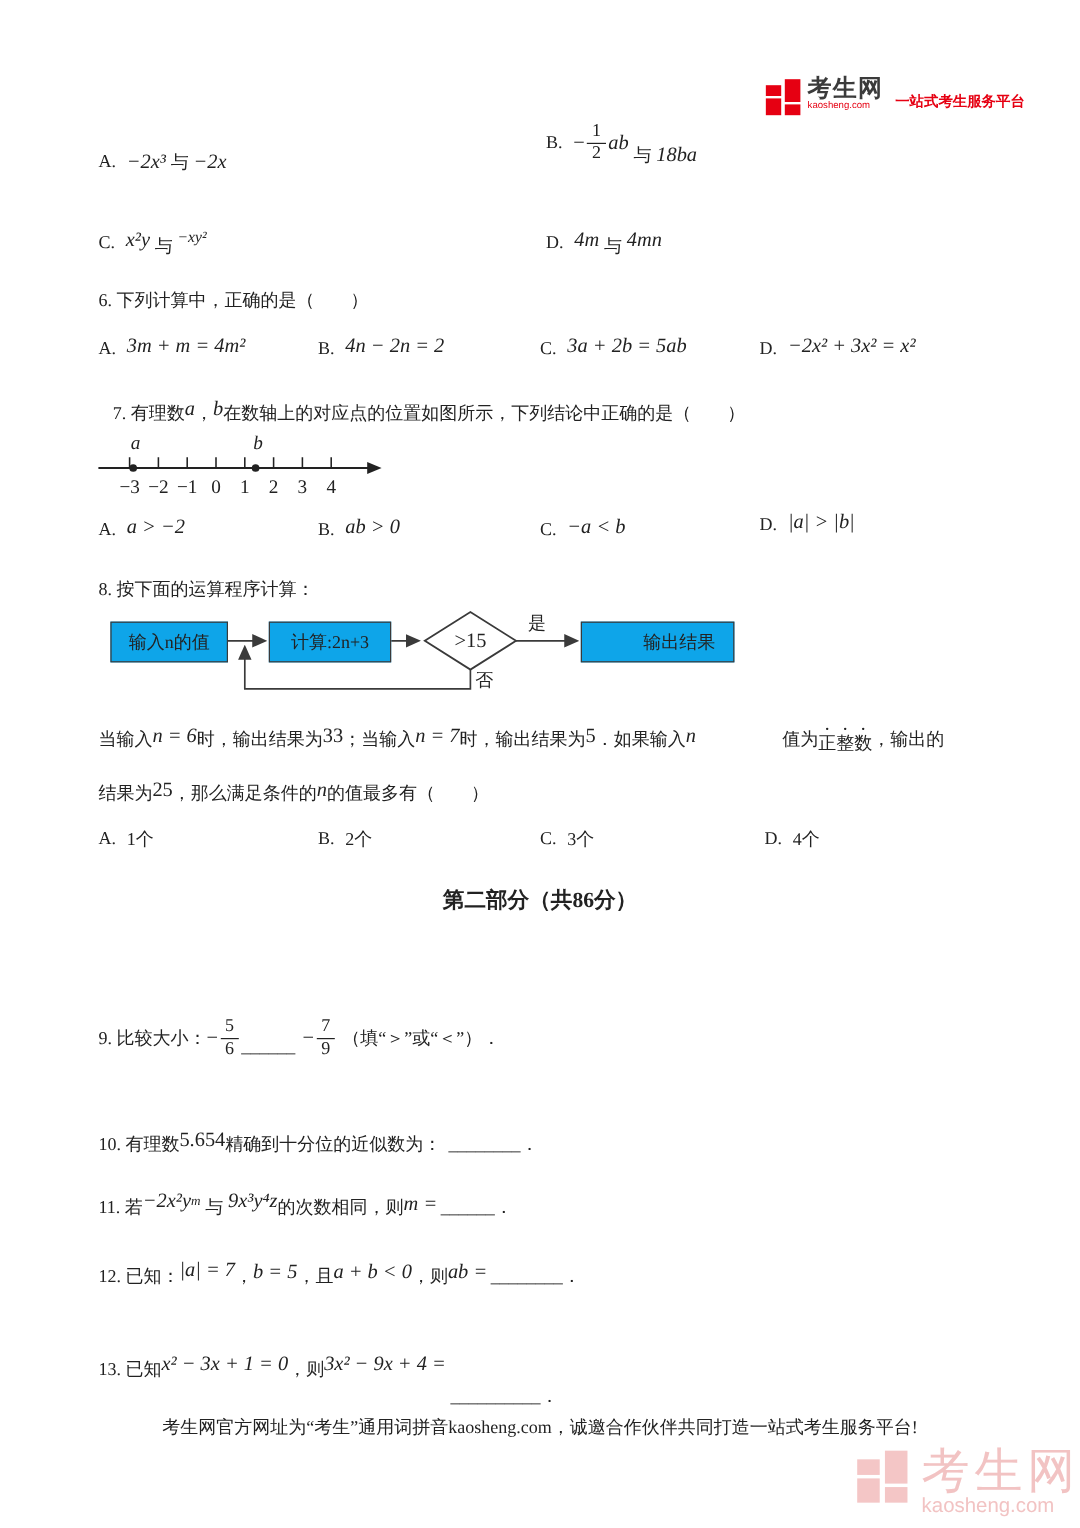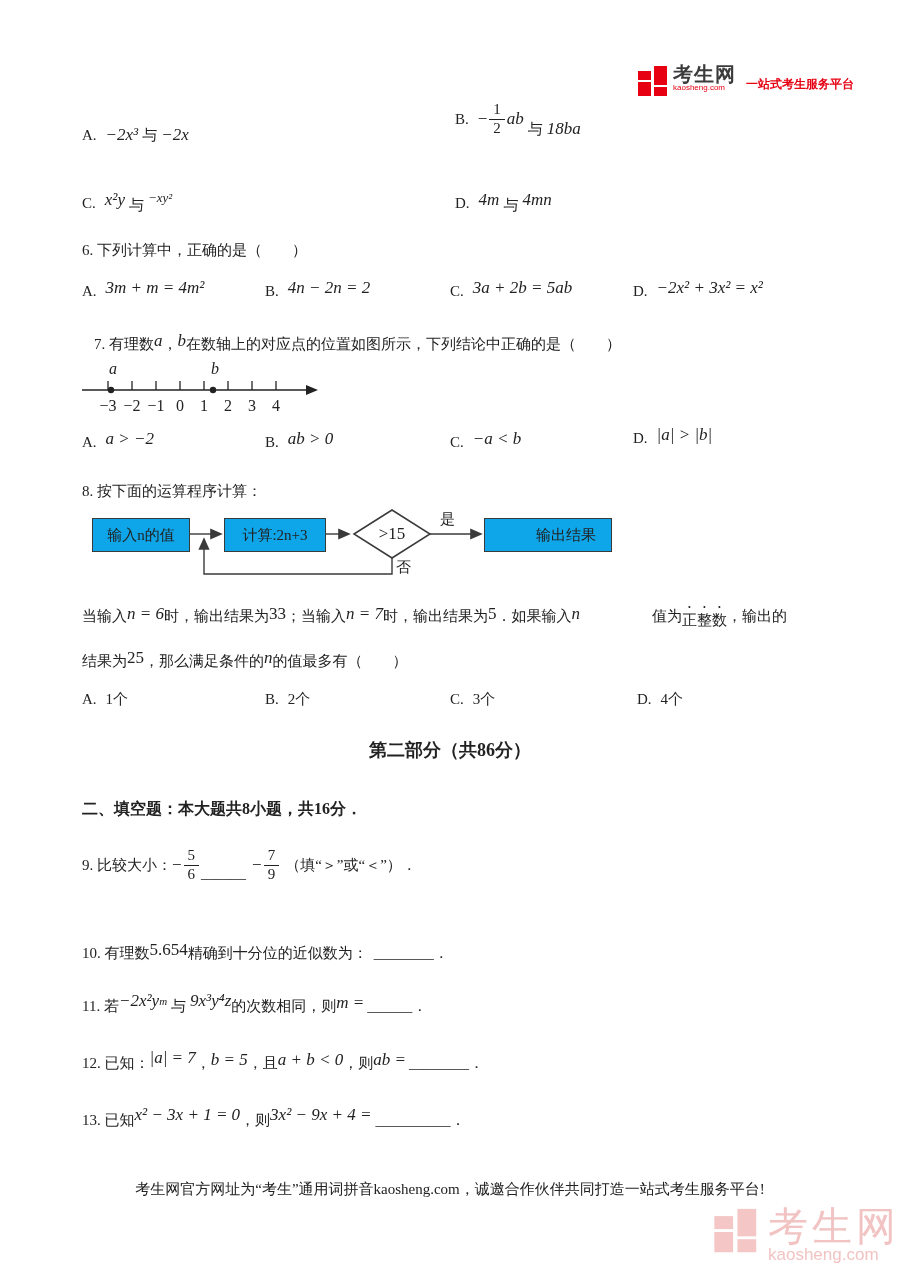--- a/index.html
+++ b/index.html
@@ -216,21 +216,20 @@
     <span class="lbl">C.</span>
     <span class="cn">3个</span>
   </div>
   <div class="abs row" style="left:637px;top:690px;">
     <span class="lbl">D.</span>
     <span class="cn">4个</span>
   </div>
 
   <div class="abs part-title" style="left:0;top:738px;">第二部分（共86分）</div>
 
-  <div class="abs fill-head" style="left:82px;top:799px;">二、填空题：本大题共8小题，共16分．</div>
 
   <div class="abs row" style="left:82px;top:848px;">
     <span class="cn">9. 比较大小：</span>
     <span class="mn">−</span>
     <span class="frac">
       <span class="num">5</span>
       <span class="den">6</span>
     </span>
     <span class="blank">______</span>
     <span class="mn" style="margin-left:6px;">−</span>
@@ -269,21 +268,21 @@
     <span class="cn">，则</span>
     <span class="m r3">ab =</span>
     <span class="cn" style="margin-left:3px;">________．</span>
   </div>
 
   <div class="abs row" style="left:82px;top:1110px;">
     <span class="cn">13. 已知</span>
     <span class="m r5">x² − 3x + 1 = 0</span>
     <span class="cn">，则</span>
     <span class="m r5">3x² − 9x + 4 =</span>
-    <span class="cn" style="margin-left:4px;">__________．</span>
+    <span class="cn" style="margin-left:4px;margin-top:44px;">__________．</span>
   </div>
 
   <div class="abs footer" style="left:0;top:1180px;">考生网官方网址为“考生”通用词拼音kaosheng.com，诚邀合作伙伴共同打造一站式考生服务平台!</div>
 
   <div class="abs row" style="left:712px;top:1206px;align-items:flex-start;">
     <svg width="48" height="52" viewBox="0 0 30 36">
       <rect x="0" y="7" width="13" height="9" fill="#f4c6c6"></rect>
       <rect x="0" y="18" width="13" height="14" fill="#f4c6c6"></rect>
       <rect x="16" y="2" width="13" height="19" fill="#f4c6c6"></rect>
       <rect x="16" y="23" width="13" height="9" fill="#f4c6c6"></rect>

